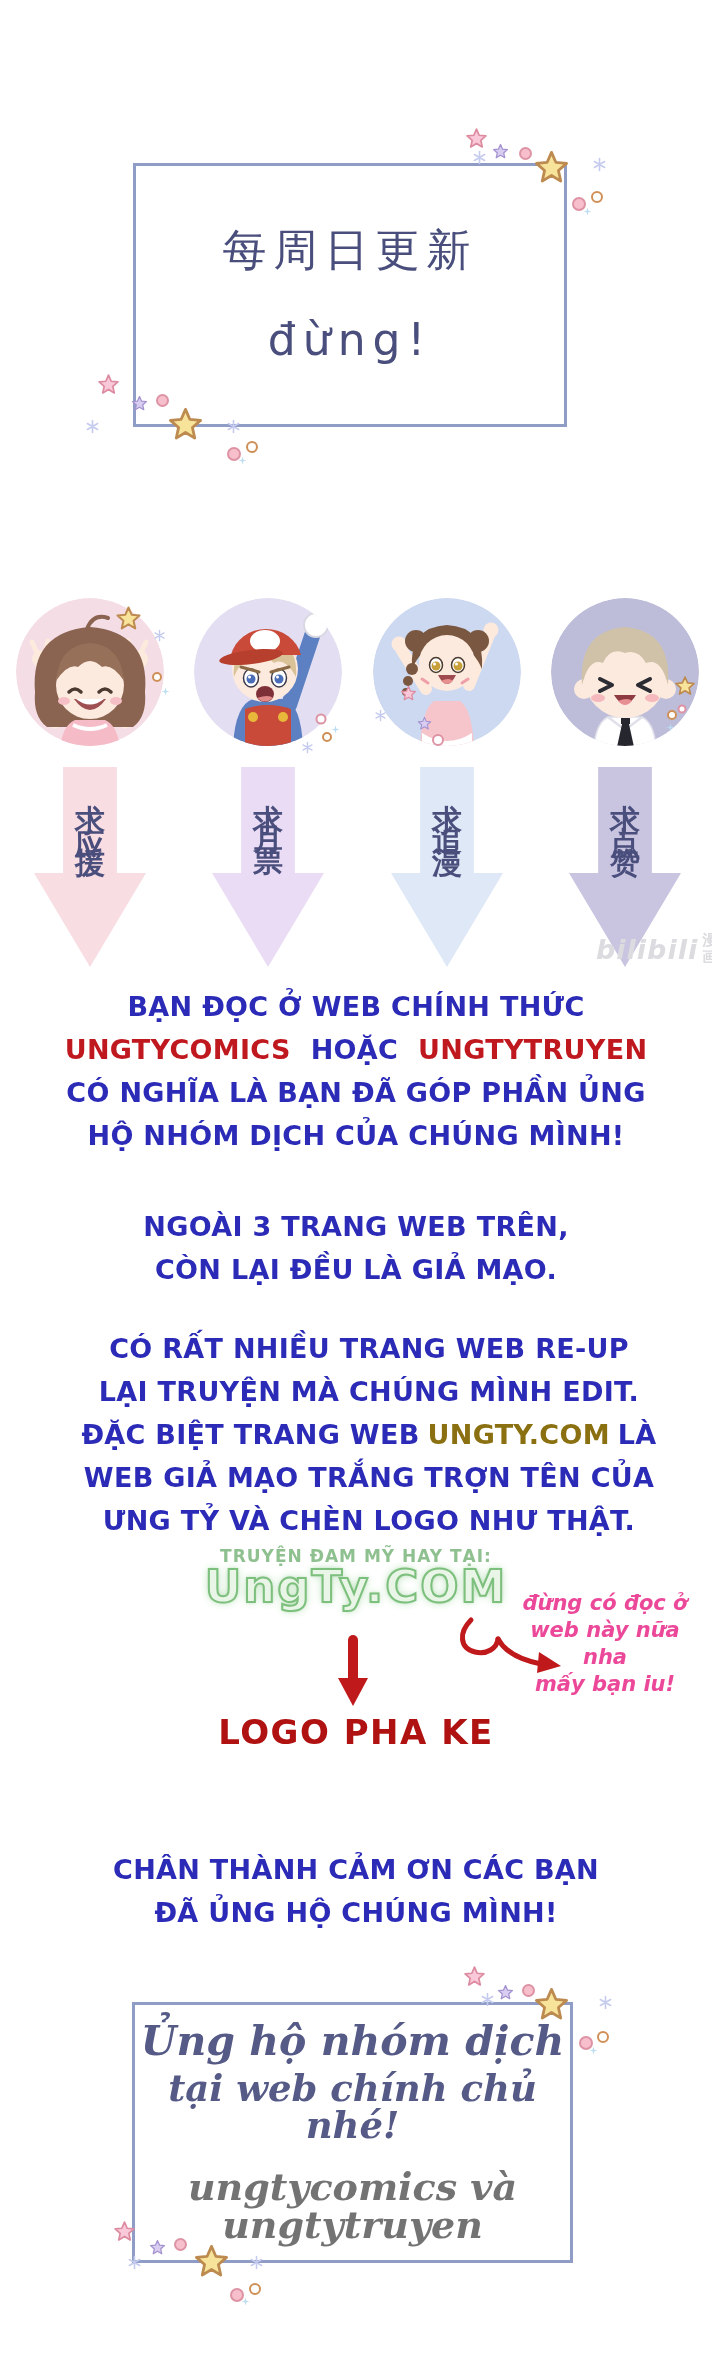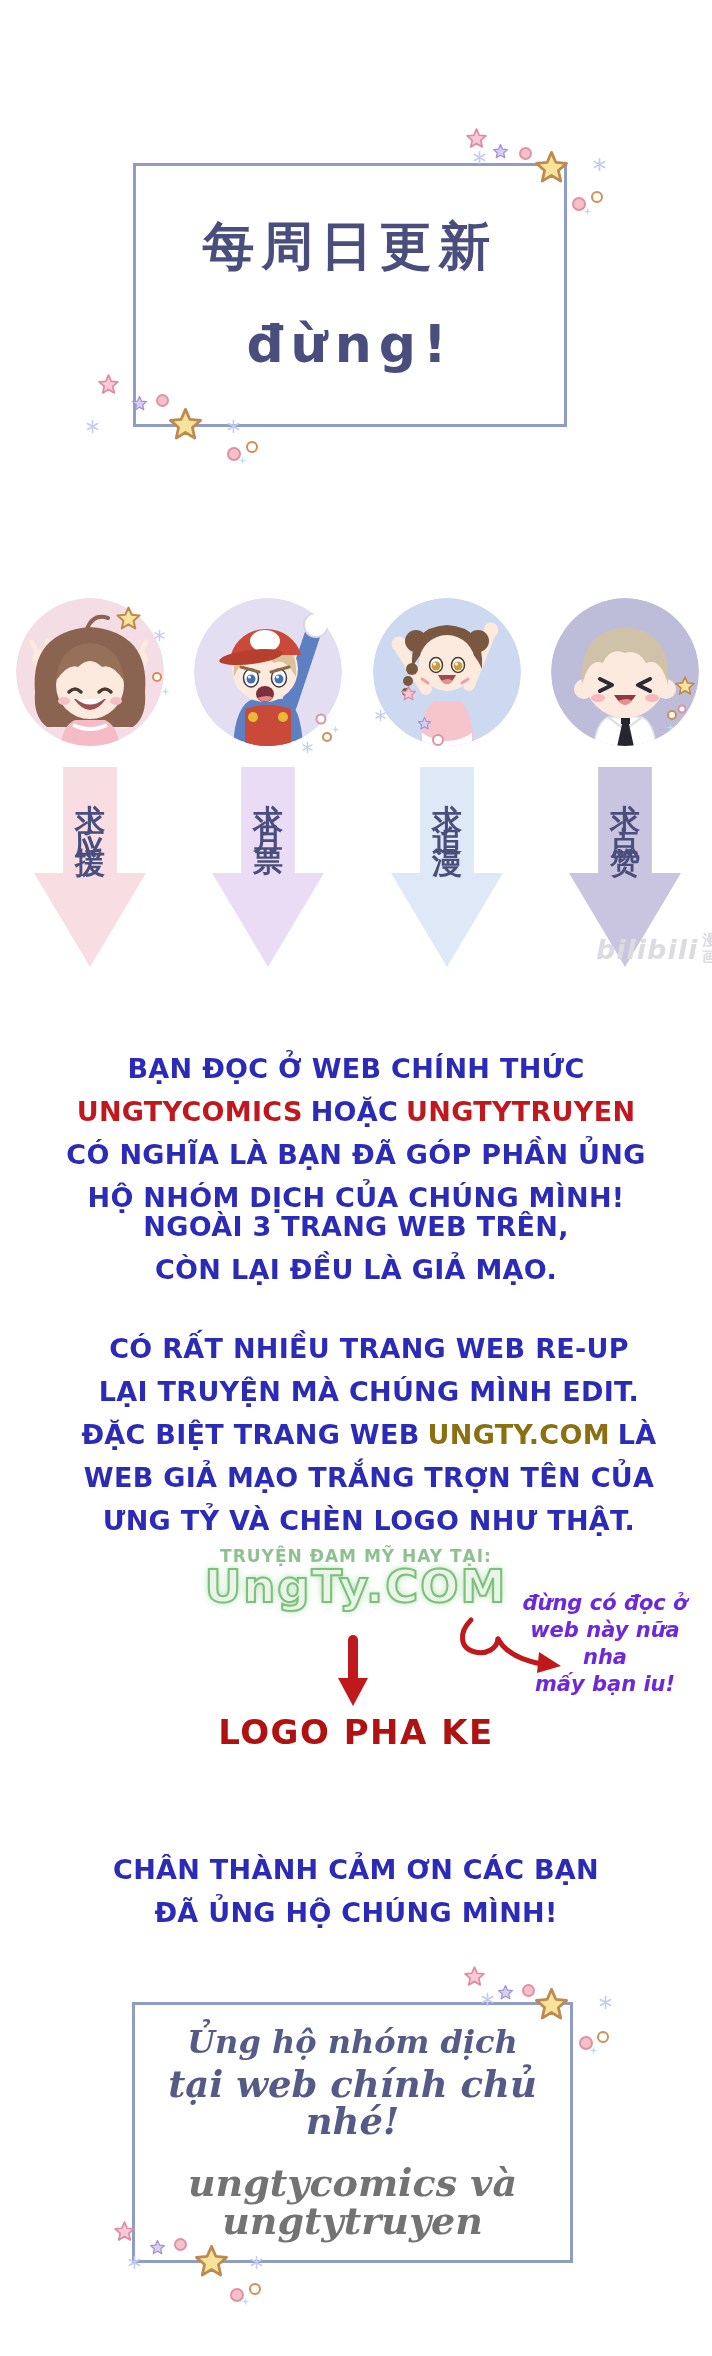--- a/index.html
+++ b/index.html
@@ -6,21 +6,21 @@
   .canvas{
     position:relative;width:712px;height:2356px;background:#ffffff;overflow:hidden;
     font-family:"DejaVu Sans",sans-serif;
   }
   
   .frame-box{
     position:absolute;border:3px solid #8f9cc6;background:#ffffff;
     display:flex;flex-direction:column;align-items:center;justify-content:center;
   }
   .cn-line{
-    color:#4a4e7c;font-weight:bold;font-size:52px;letter-spacing:7px;
+    color:#4a4e7c;font-weight:normal;font-size:44px;letter-spacing:7px;
     line-height:1.0;text-align:center;
   }
   .cn-line + .cn-line{margin-top:46px;}
   
   .deco{position:absolute;line-height:0;}
   svg.deco-svg{overflow:visible;display:block;}
   .dot{position:absolute;border-radius:50%;}
   .dot-pink{background:#f7bfcb;border:2px solid #dd93a4;}
   .dot-ring{background:#ffffff;border:2px solid #cf9057;}
   
@@ -43,49 +43,49 @@
   .arrow-4{background:#c9c4e0;}
   
   .watermark{position:absolute;display:flex;align-items:flex-end;color:#dcdce0;}
   .wm-brand{font-size:27px;font-weight:bold;font-style:italic;letter-spacing:1px;}
   .wm-cjk{display:inline-flex;flex-direction:column;font-size:15px;font-weight:bold;margin-left:4px;line-height:1.1;}
   
   .para{position:absolute;left:0;width:712px;text-align:center;}
   .n-line{display:block;font-weight:bold;font-size:27px;line-height:43px;letter-spacing:0.3px;color:#2b2bb7;}
   .red{color:#c0181f;}
   .olive{color:#8a7010;}
-  .conj{display:inline-block;margin:0 8px;}
+  .conj{display:inline-block;margin:0 20px;}
   .domain-span{display:inline-block;margin:0 8px;}
   
   .tagline{
     position:absolute;left:0;width:712px;text-align:center;
     color:#8fc08f;font-weight:bold;font-size:17px;letter-spacing:1px;
   }
   .logo-big{
     position:absolute;left:0;width:712px;text-align:center;
     font-size:45px;font-weight:bold;letter-spacing:2px;
     color:#e9f6e7;-webkit-text-stroke:2px #7dbf7d;
     text-shadow:0 0 10px #b9e0b9,0 0 3px #8fca8f;
   }
   .side-note{
     position:absolute;text-align:center;
-    color:#6d28d9;font-weight:bold;font-style:italic;font-size:21px;line-height:27px;
+    color:#ec4899;font-weight:bold;font-style:italic;font-size:21px;line-height:27px;
   }
   .logo-caption{
     position:absolute;left:0;width:712px;text-align:center;
     color:#b01212;font-weight:bold;font-size:34px;letter-spacing:1.5px;
   }
   
   .script-line{
     font-family:"DejaVu Serif",serif;font-style:italic;font-weight:bold;
     text-align:center;line-height:1.0;
   }
   .script-slate{color:#555a86;}
   .script-maroon{color:#737373;}
-  .bb-l1{font-size:32px;}
+  .bb-l1{font-size:41px;}
   .bb-l2{font-size:37px;margin-top:8px;}
   .bb-l3{font-size:38px;margin-top:24px;}
 </style>
 </head>
 <body>
 
 <div class="canvas">
 
   <svg width="0" height="0" style="position:absolute" aria-hidden="true">
     <defs>
@@ -320,21 +320,21 @@
   </div>
   <div class="cta-arrow arrow-4" style="left:569px;top:767px;">
     <span class="cta-label">求点赞</span>
   </div>
 
   <div class="watermark" style="left:596px;top:932px;">
     <span class="wm-brand">bilibili</span>
     <span class="wm-cjk">漫画</span>
   </div>
 
-  <div class="para" style="top:1047px;">
+  <div class="para" style="top:985px;">
     <span class="n-line">BẠN ĐỌC Ở WEB CHÍNH THỨC</span>
     <span class="n-line"><span class="red">UNGTYCOMICS</span><span class="conj">HOẶC</span><span class="red">UNGTYTRUYEN</span></span>
     <span class="n-line">CÓ NGHĨA LÀ BẠN ĐÃ GÓP PHẦN ỦNG</span>
     <span class="n-line">HỘ NHÓM DỊCH CỦA CHÚNG MÌNH!</span>
   </div>
 
   <div class="para" style="top:1205px;">
     <span class="n-line">NGOÀI 3 TRANG WEB TRÊN,</span>
     <span class="n-line">CÒN LẠI ĐỀU LÀ GIẢ MẠO.</span>
   </div>

